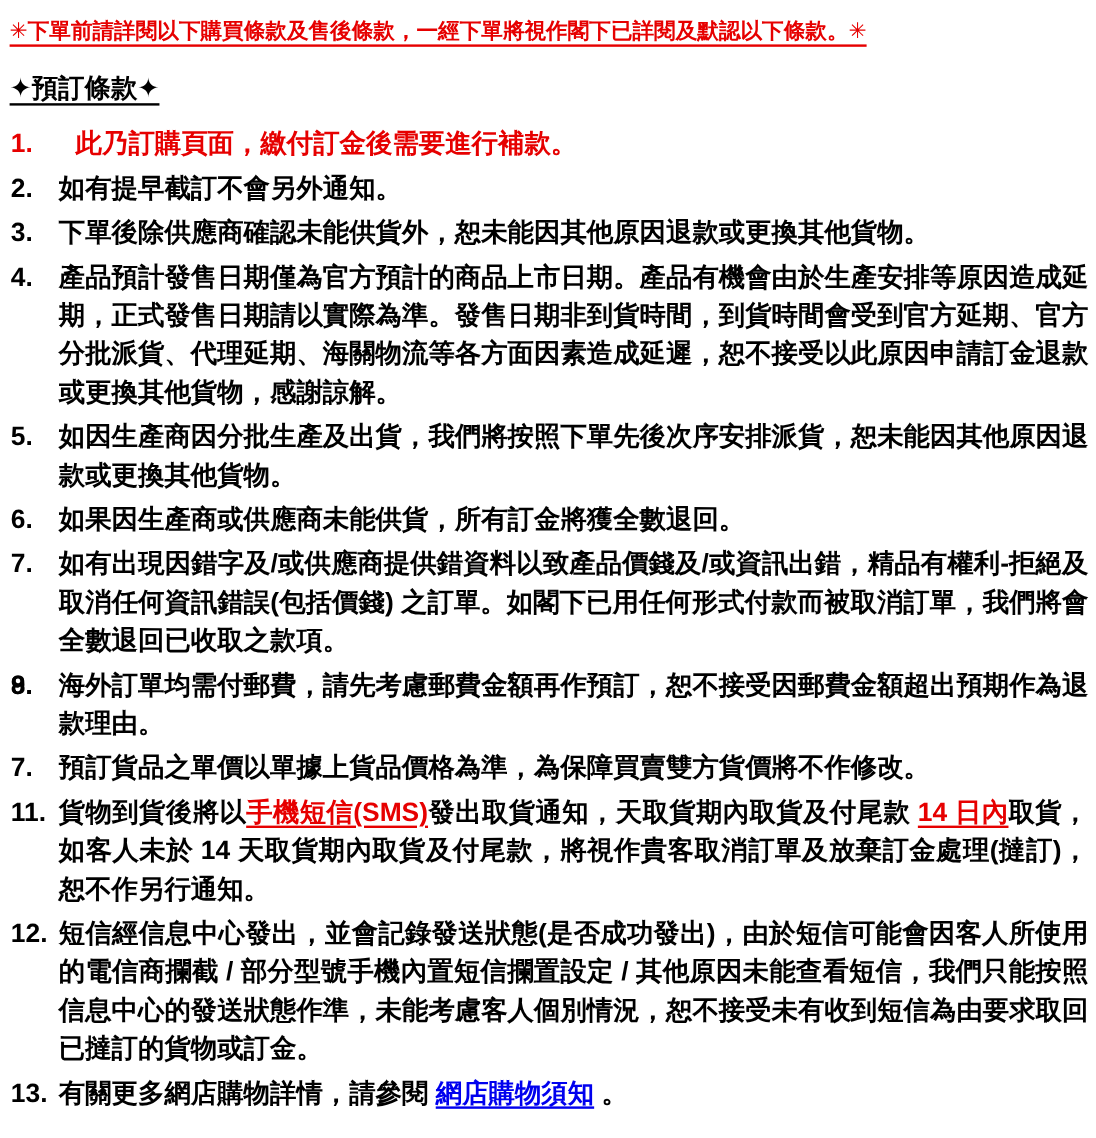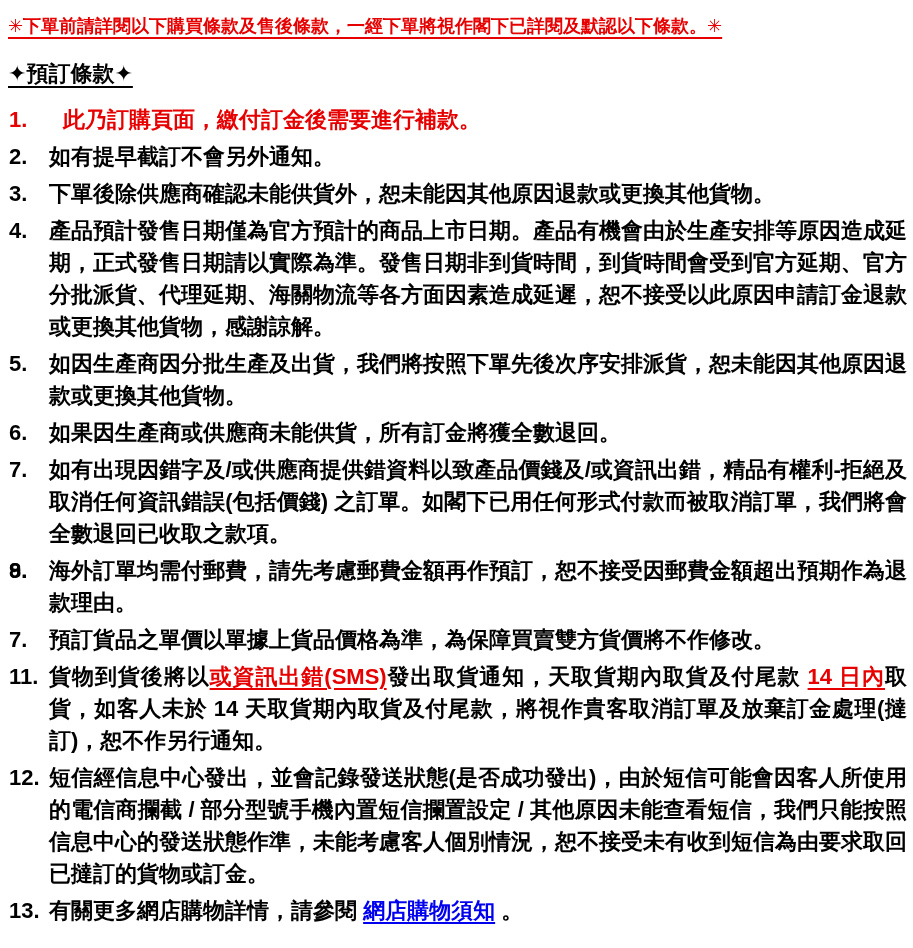--- a/index.html
+++ b/index.html
@@ -126,21 +126,21 @@
       <div class="term">
     <span class="term-number">9.</span>
     <span class="term-text"><span class="seg-normal">海外訂單均需付郵費，請先考慮郵費金額再作預訂，恕不接受因郵費金額超出預期作為退款理由。</span></span>
   </div>
       <div class="term">
     <span class="term-number">7.</span>
     <span class="term-text"><span class="seg-normal">預訂貨品之單價以單據上貨品價格為準，為保障買賣雙方貨價將不作修改。</span></span>
   </div>
       <div class="term">
     <span class="term-number">11.</span>
-    <span class="term-text"><span class="seg-normal">貨物到貨後將以</span><span class="seg-red-underline">或資訊出錯(SMS)</span><span class="seg-normal">發出取貨通知，天取貨期內取貨及付尾款 </span><span class="seg-red-underline">14 日內</span><span class="seg-normal">取貨，如客人未於 14 天取貨期內取貨及付尾款，將視作貴客取消訂單及放棄訂金處理(撻訂)，恕不作另行通知。</span></span>
+    <span class="term-text"><span class="seg-normal">貨物到貨後將以</span><span class="seg-red-underline">手機短信(SMS)</span><span class="seg-normal">發出取貨通知，天取貨期內取貨及付尾款 </span><span class="seg-red-underline">14 日內</span><span class="seg-normal">取貨，如客人未於 14 天取貨期內取貨及付尾款，將視作貴客取消訂單及放棄訂金處理(撻訂)，恕不作另行通知。</span></span>
   </div>
       <div class="term">
     <span class="term-number">12.</span>
     <span class="term-text"><span class="seg-normal">短信經信息中心發出，並會記錄發送狀態(是否成功發出)，由於短信可能會因客人所使用的電信商攔截 / 部分型號手機內置短信攔置設定 / 其他原因未能查看短信，我們只能按照信息中心的發送狀態作準，未能考慮客人個別情況，恕不接受未有收到短信為由要求取回已撻訂的貨物或訂金。</span></span>
   </div>
       <div class="term">
     <span class="term-number">13.</span>
     <span class="term-text"><span class="seg-normal">有關更多網店購物詳情，請參閱 </span><a href="#" class="seg-link">網店購物須知</a><span class="seg-normal"> 。</span></span>
   </div>
     </div>

